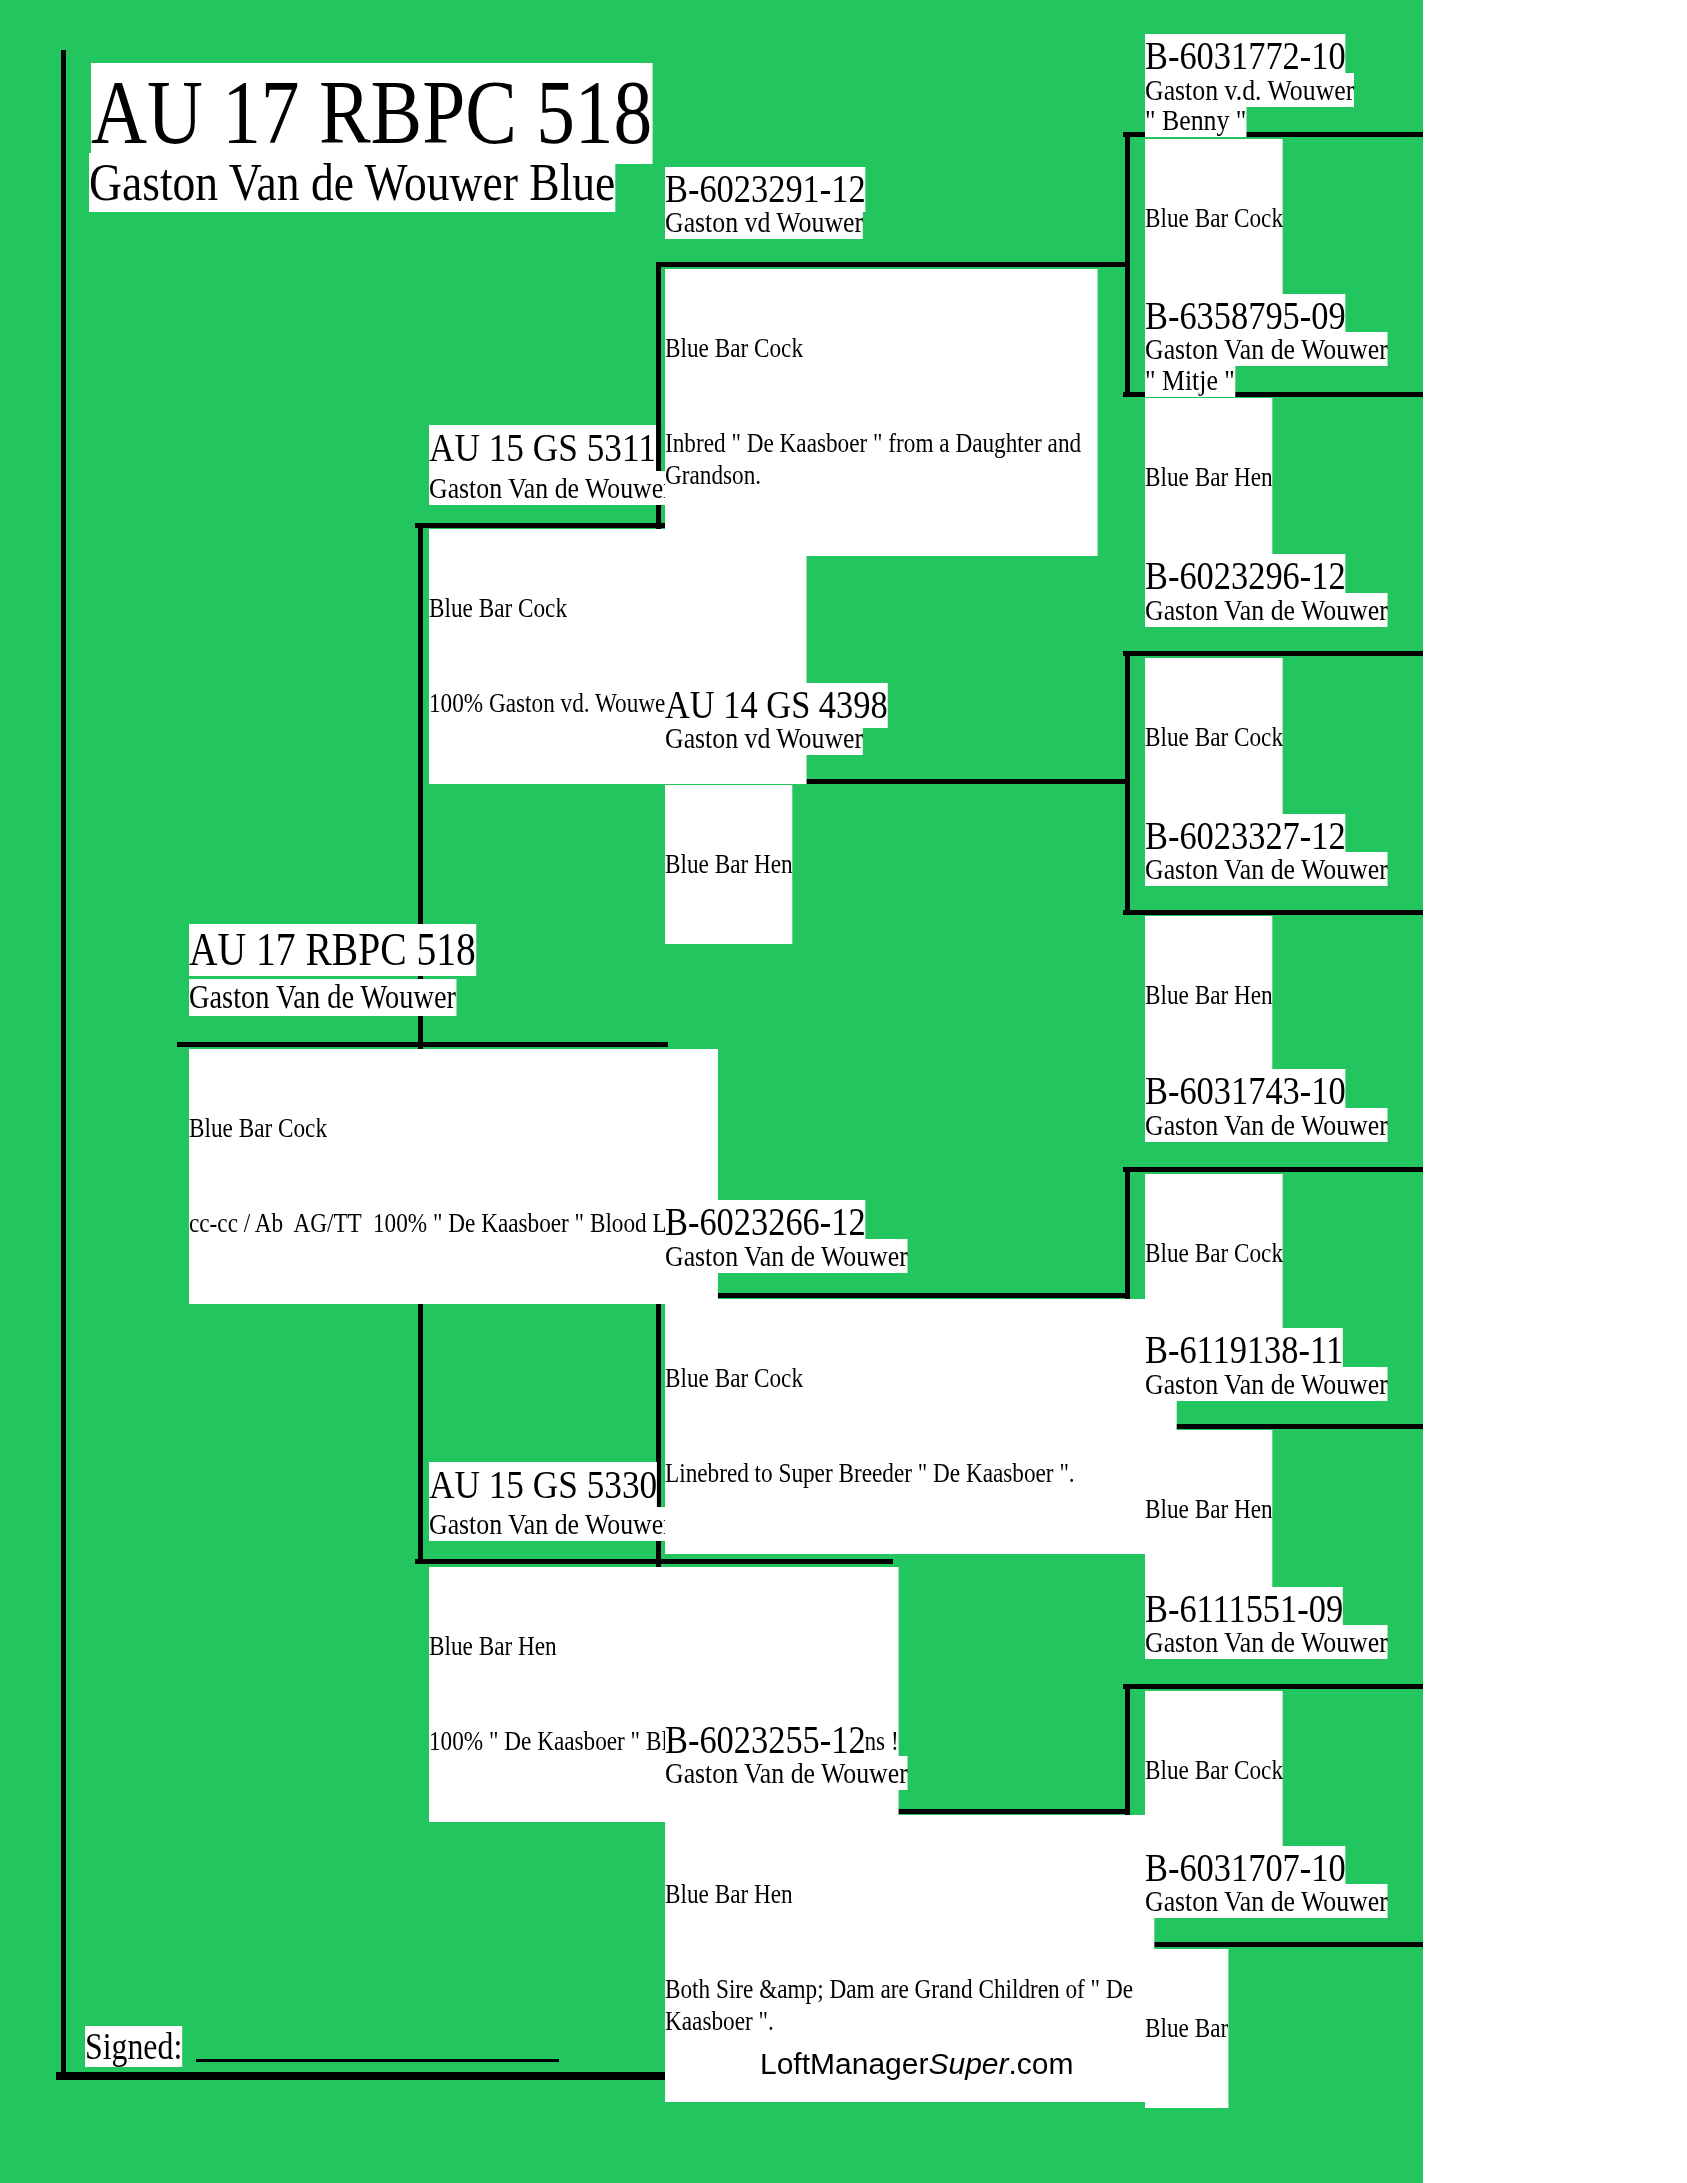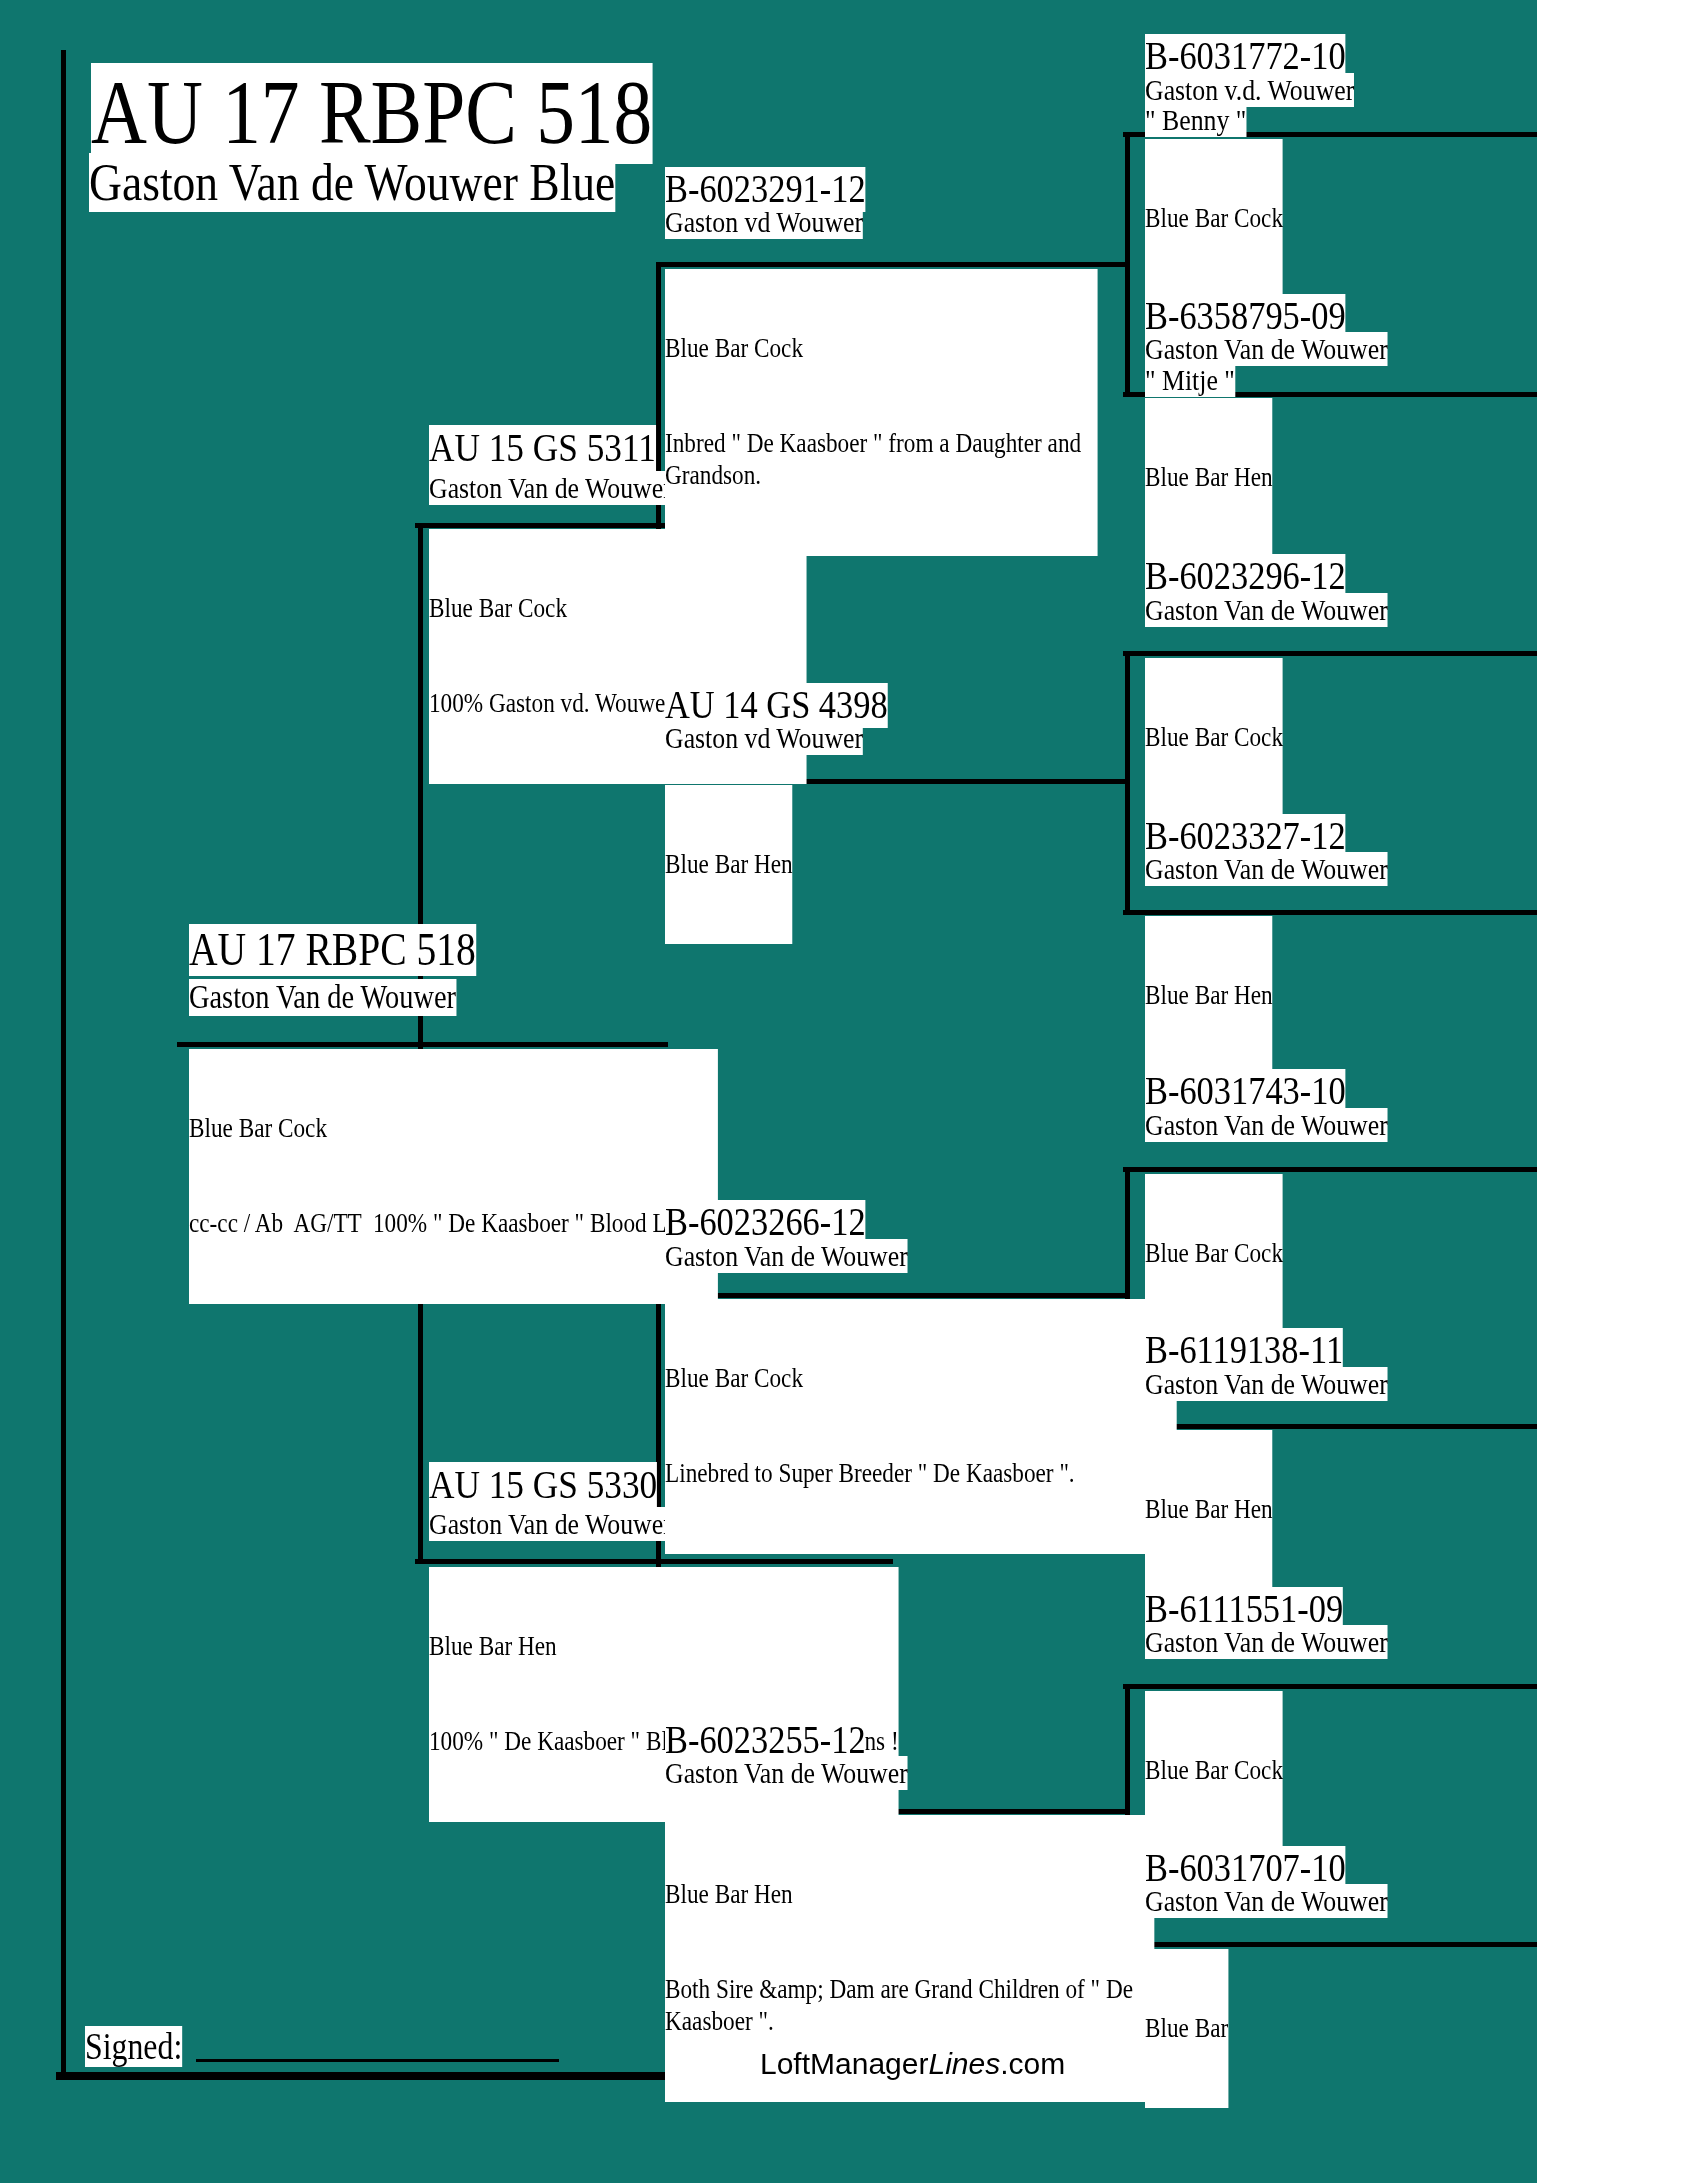--- a/index.html
+++ b/index.html
@@ -1,17 +1,17 @@
 <!DOCTYPE html>
 <html style="font-size:10.6px"><head>
 <meta charset="utf-8">
 <style>
   html,body{margin:0;padding:0;background:#ffffff;}
   .page{
-    position:relative;width:1537px;height:2183px;background:#0f766e;
+    position:relative;width:1423px;height:2183px;background:#22c55e;
     font-family:"Liberation Serif", serif;color:#000;overflow:hidden;
   }
   .ln{position:absolute;background:#000;}
   .hline{height:4.6px;}
   .vline{width:4.6px;}
   .txt{
     position:absolute;background:#fff;white-space:pre;line-height:1.12;
     transform:scaleX(0.86);transform-origin:0 0;
   }
   .wrap{white-space:pre-wrap;}
@@ -158,17 +158,17 @@
 
   <div class="txt band" style="left:1145px;top:1846px;">B-6031707-10</div>
   <div class="txt name" style="left:1145px;top:1884px;">Gaston Van de Wouwer</div>
   <div class="txt det" style="left:1145px;top:1949px;">
     <div>Blue Bar</div>
   </div>
 
   <div class="txt signed" style="left:85px;top:2026px;">Signed:</div>
   <div class="ln" style="left:196px;top:2059px;width:363px;height:3.3px;"></div>
   <div class="brand" style="position:absolute;left:760px;top:2047px;white-space:nowrap;">
-    <span>LoftManager</span><span class="it">Lines</span><span>.com</span>
+    <span>LoftManager</span><span class="it">Super</span><span>.com</span>
   </div>
 
 </div>
 
 
 </body></html>

